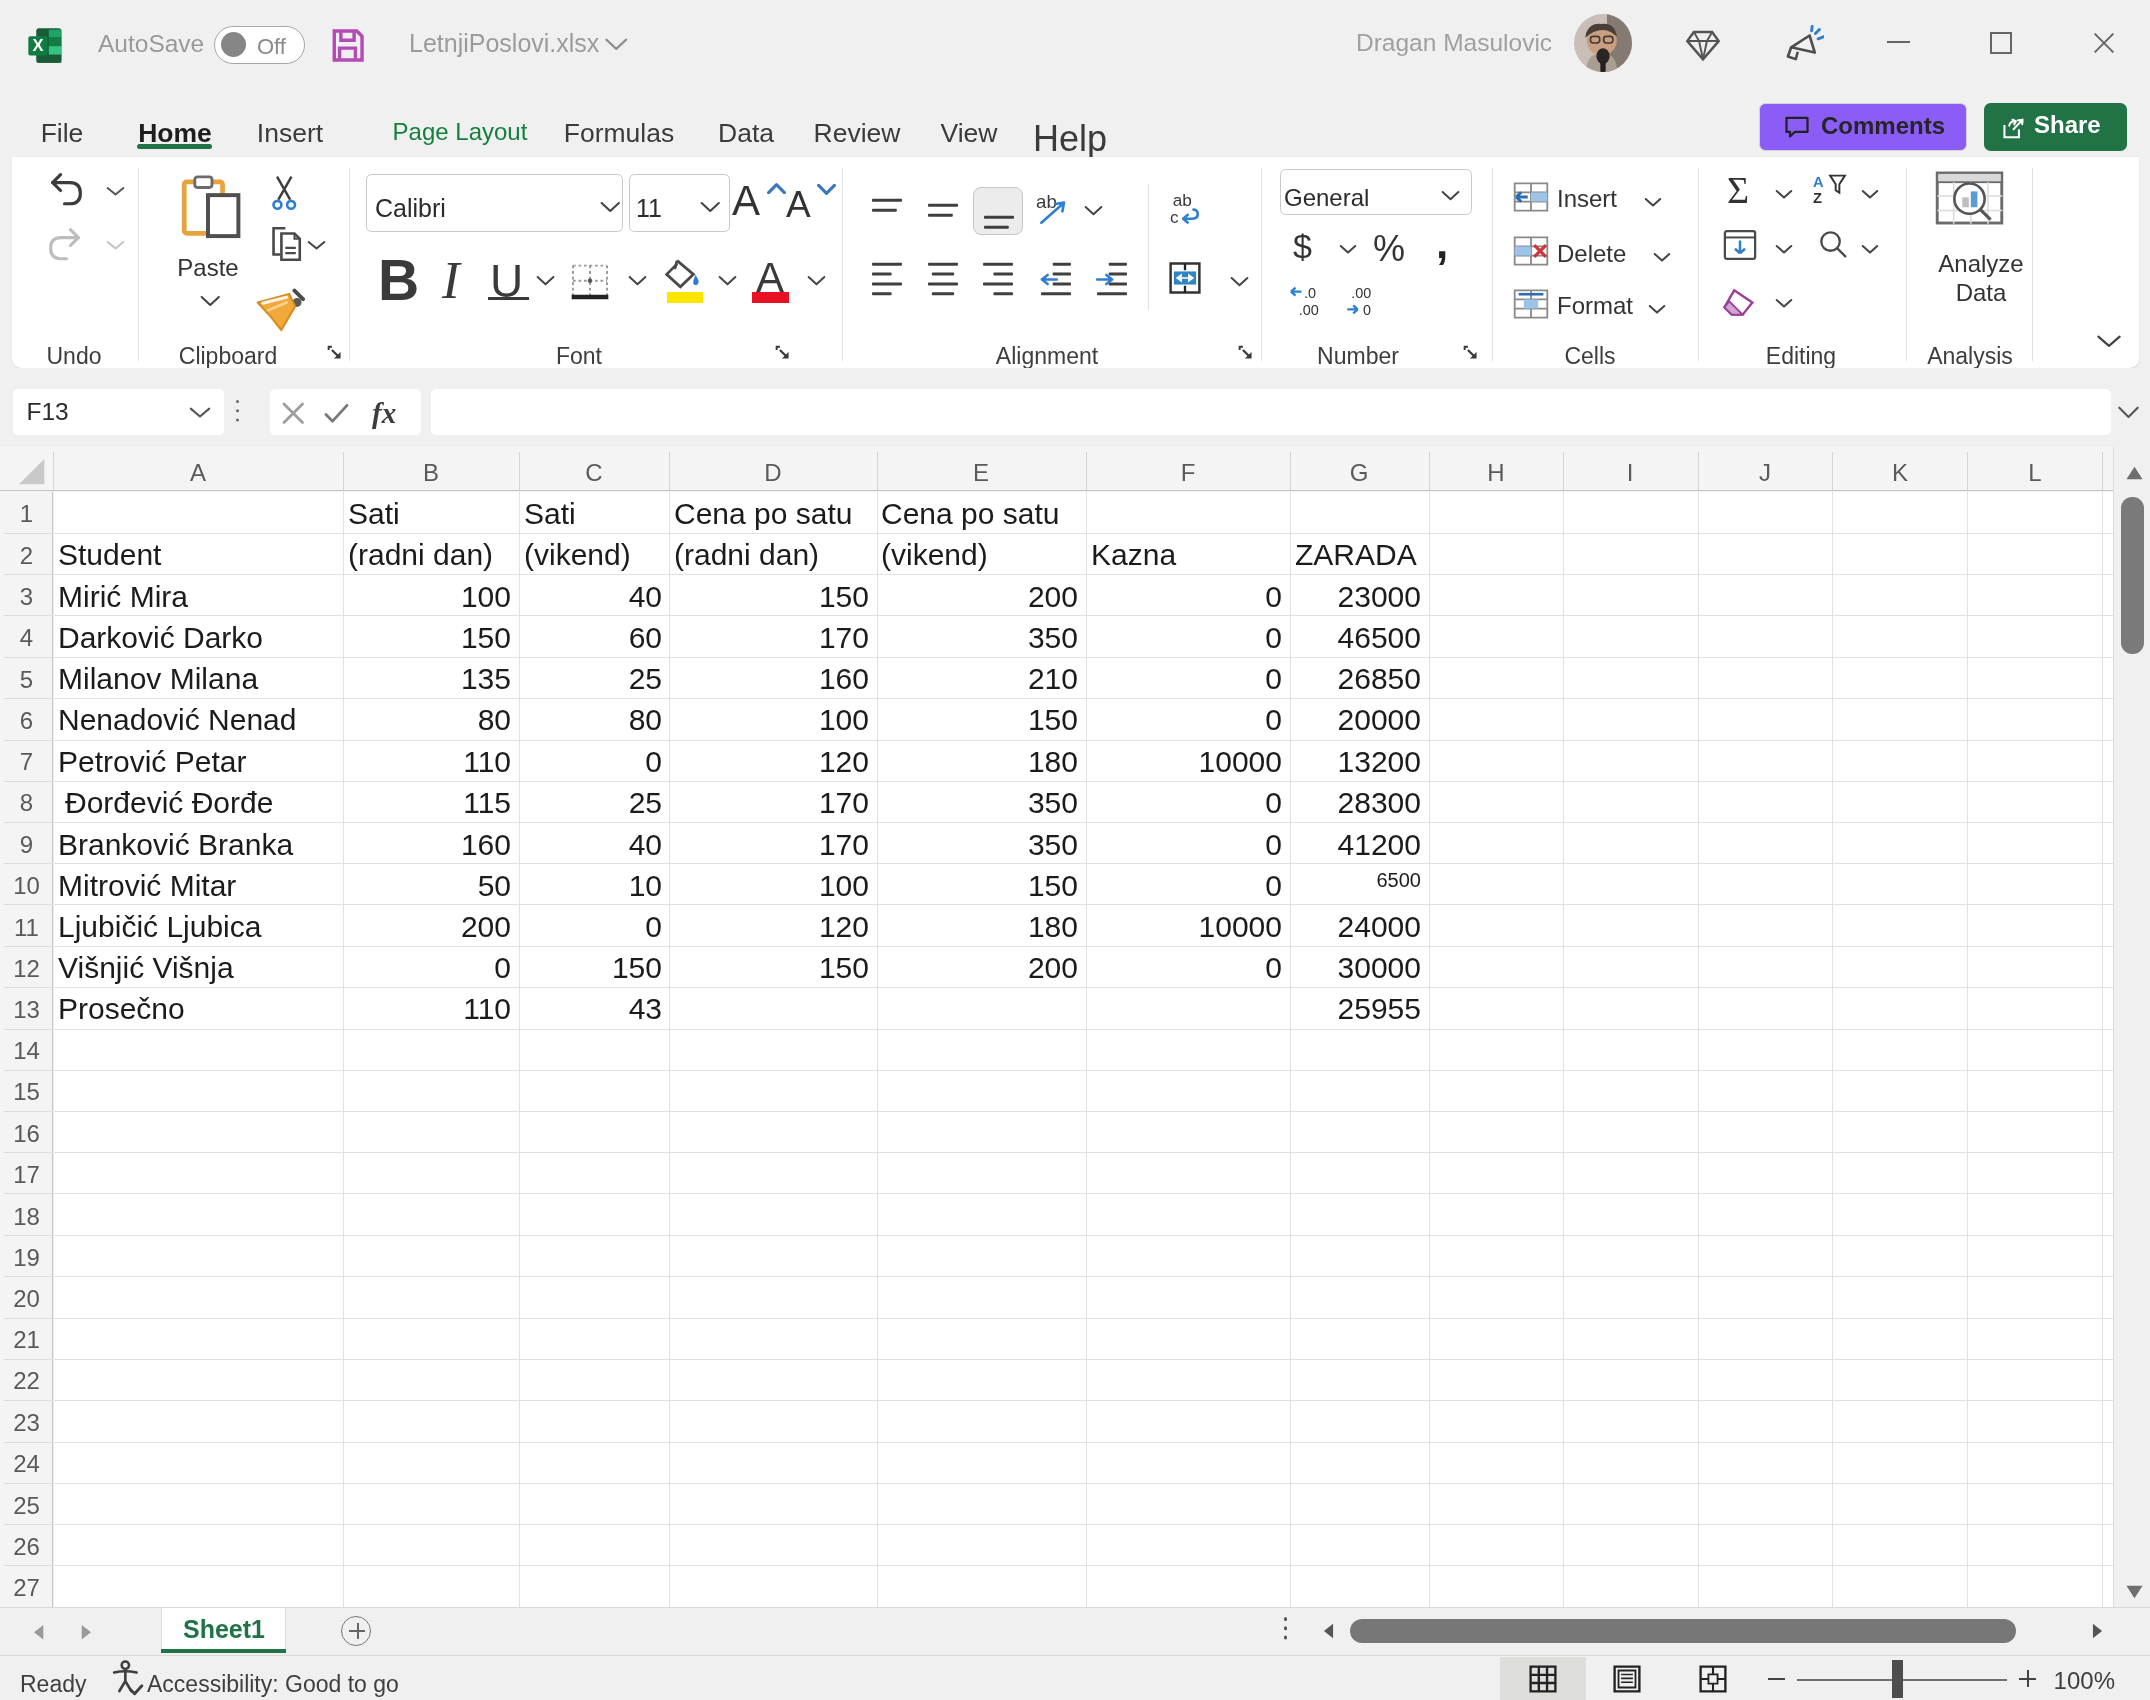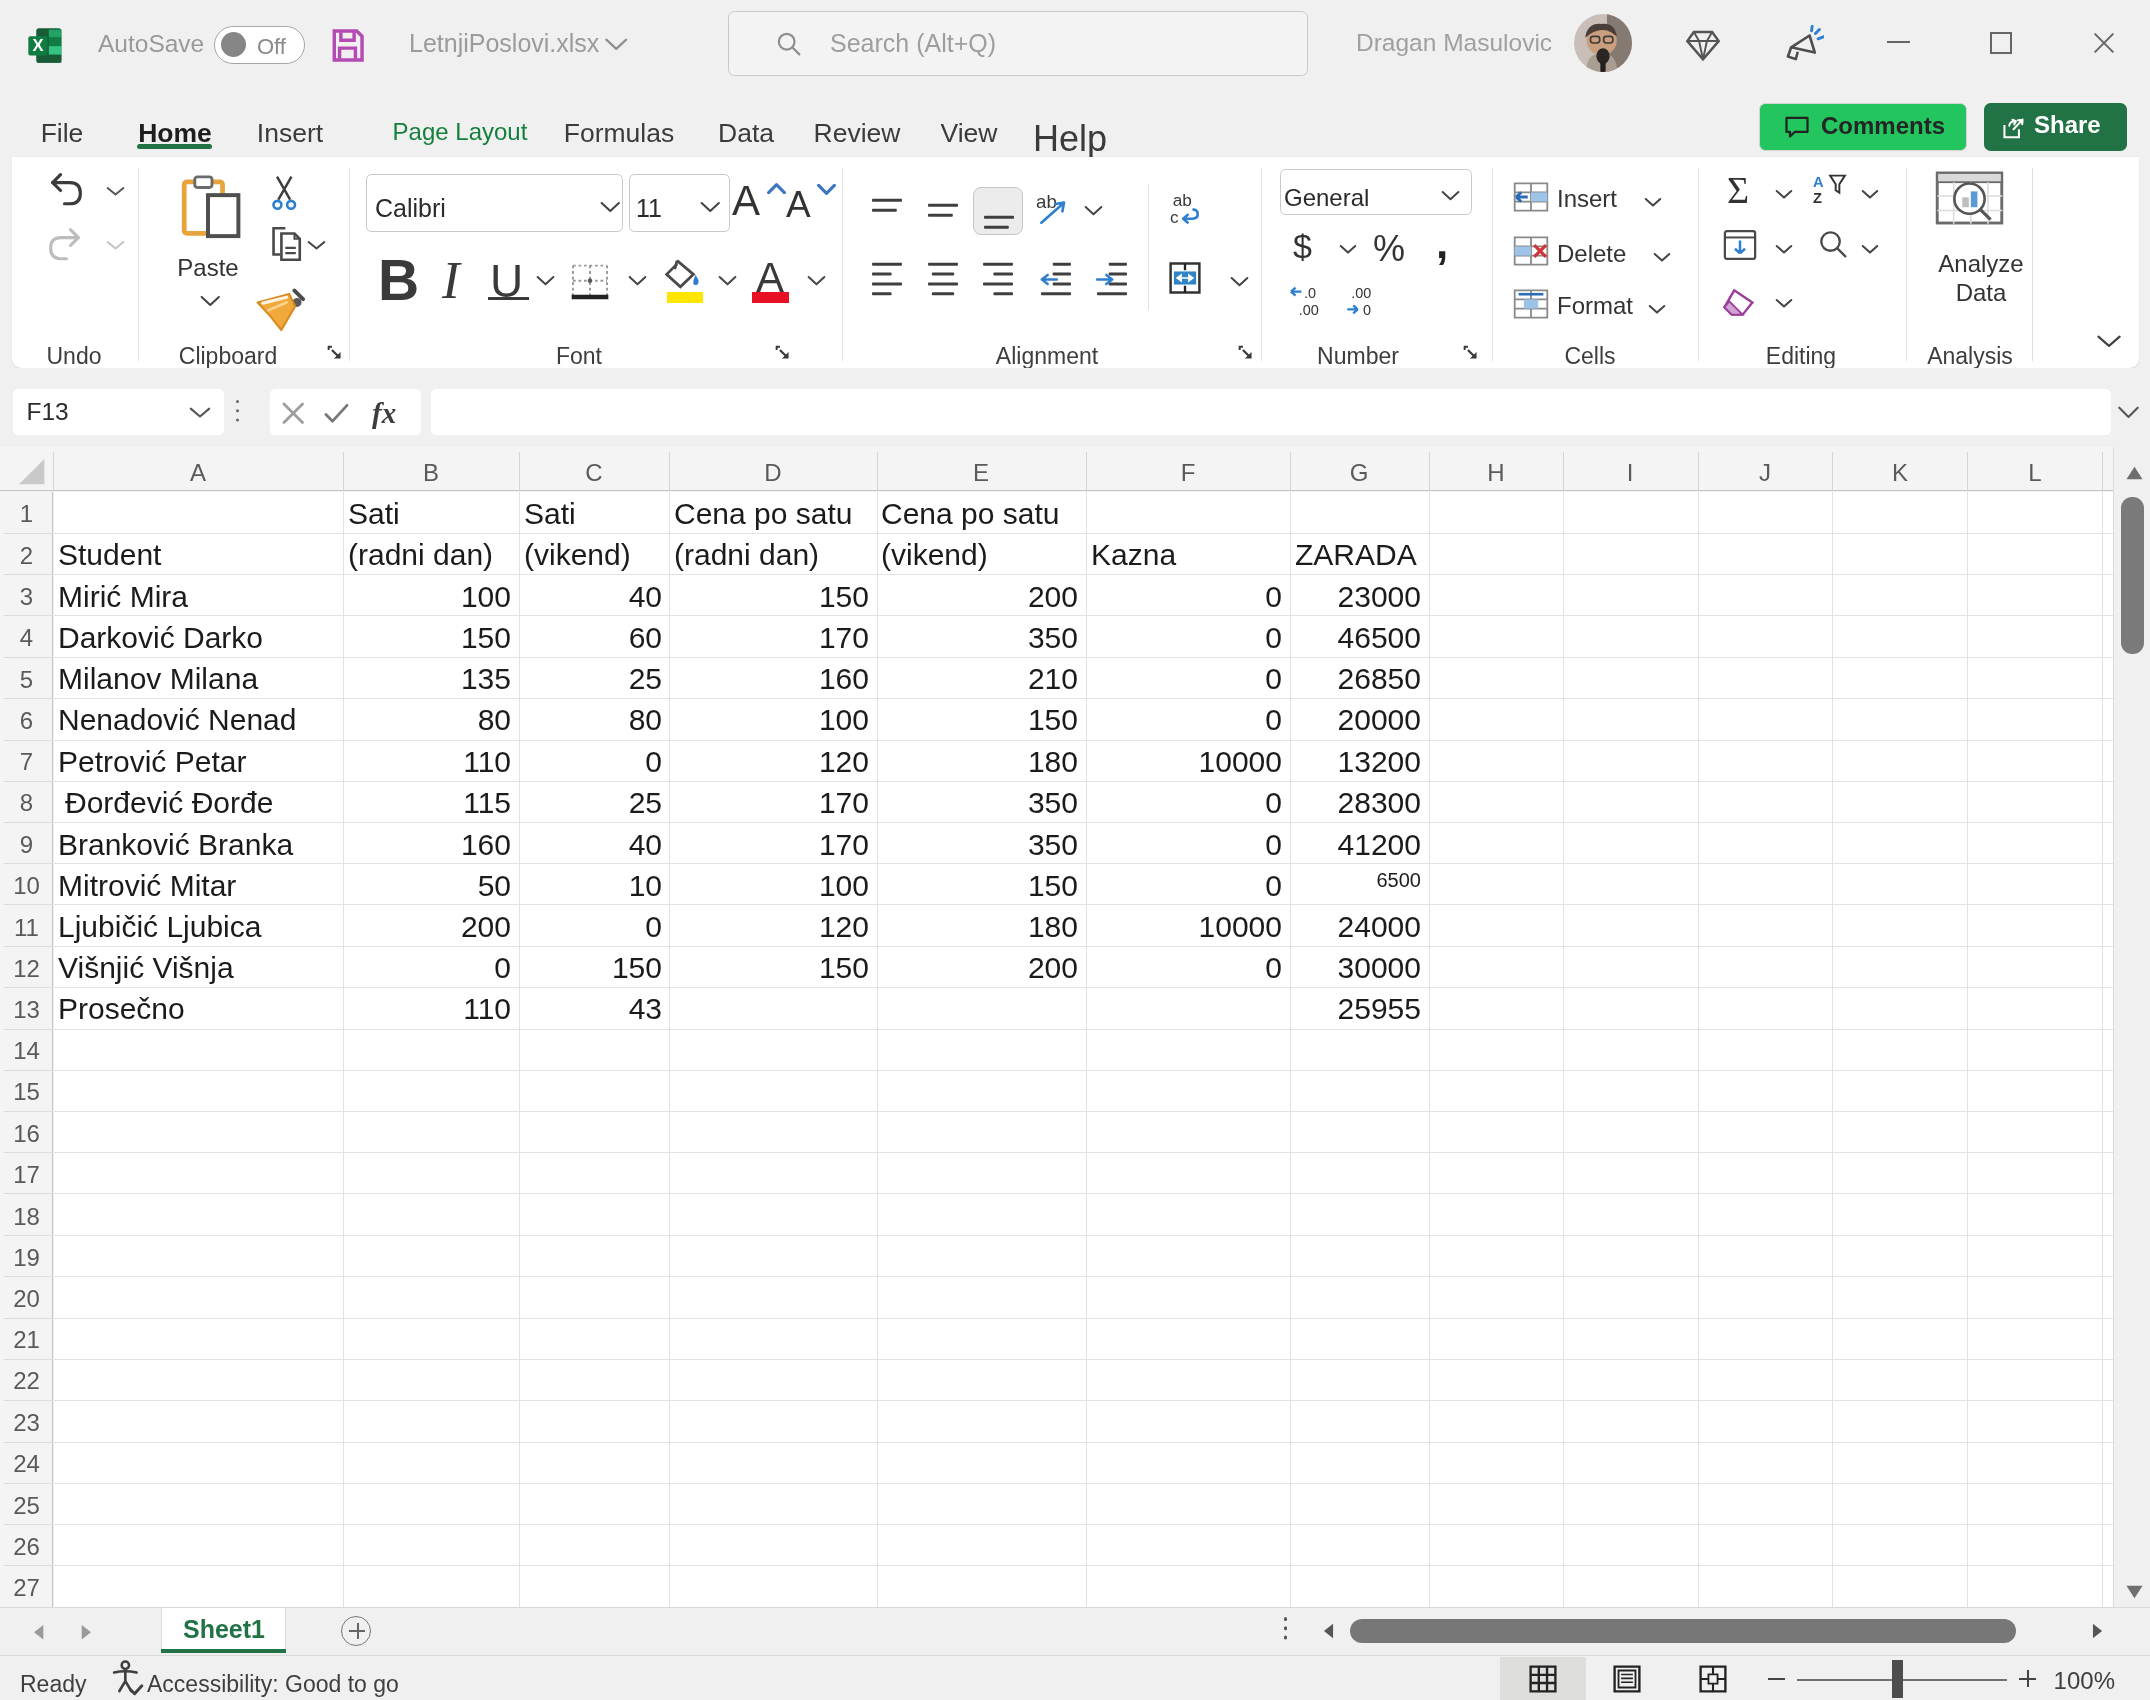--- a/index.html
+++ b/index.html
@@ -23,27 +23,20 @@
     </div>
     <svg class="abs" style="left:329px;top:26.5px" width="37" height="37" viewBox="0 0 28 28">
 <path d="M4 3 H21 L25 7 V25 H4 Z" fill="none" stroke="#b44ab4" stroke-width="2.6"></path>
 <path d="M9 4 V10 H19 V4" fill="none" stroke="#b44ab4" stroke-width="2.6"></path>
 <path d="M8 24 V16 H20 V24" fill="none" stroke="#b44ab4" stroke-width="2.6"></path>
 </svg>
     <div class="abs" style="left:409px;top:29px;font-size:25px;color:#9b9b9b">LetnjiPoslovi.xlsx</div>
     <svg class="abs" style="left:603px;top:37px" width="26.5" height="14.6" viewBox="0 0 40 22">
       <path d="M5 4 L20 18 L35 4" fill="none" stroke="#8f8f8f" stroke-width="3.4" stroke-linecap="round" stroke-linejoin="round"></path>
     </svg>
-    <div class="abs" style="left:728px;top:10.6px;width:580px;height:65px;background:#f4f3f3;border:1.3px solid #c9c7c7;border-radius:6.6px">
-      <svg class="abs" style="left:45px;top:17px" width="29" height="29" viewBox="0 0 24 24">
-<circle cx="10.5" cy="10.5" r="6.5" fill="none" stroke="#8e8e8e" stroke-width="1.8"></circle>
-<path d="M15.5 15.5 L21 21" stroke="#8e8e8e" stroke-width="1.8" stroke-linecap="round"></path>
-      </svg>
-      <div class="abs" style="left:101px;top:17px;font-size:25px;color:#9e9e9e">Search (Alt+Q)</div>
-    </div>
     <div class="abs" style="left:1356px;top:29px;font-size:24.5px;color:#a0a0a0">Dragan Masulovic</div>
     <svg class="abs" style="left:1574px;top:14px" width="58" height="58" viewBox="0 0 88 88">
 <defs>
         <clipPath id="avc">
           <circle cx="44" cy="44" r="44"></circle>
         </clipPath>
       </defs>
 <g clip-path="url(#avc)">
 <rect width="88" height="88" fill="#c9bfb8"></rect>
 <rect x="50" width="38" height="88" fill="#857a71"></rect>
@@ -75,21 +68,21 @@
     <div class="abs" style="left:62px;top:32px;transform:translateX(-50%);font-size:26.5px;color:#3b3b3b;white-space:nowrap">File</div>
     <div class="abs" style="left:175px;top:32px;transform:translateX(-50%);font-size:26.5px;font-weight:bold;color:#1e1e1e;white-space:nowrap">Home</div>
     <div class="abs" style="left:290px;top:32px;transform:translateX(-50%);font-size:26.5px;color:#3b3b3b;white-space:nowrap">Insert</div>
     <div class="abs" style="left:460px;top:32px;transform:translateX(-50%);font-size:24px;color:#15803d;white-space:nowrap">Page Layout</div>
     <div class="abs" style="left:619px;top:32px;transform:translateX(-50%);font-size:26.5px;color:#3b3b3b;white-space:nowrap">Formulas</div>
     <div class="abs" style="left:746px;top:32px;transform:translateX(-50%);font-size:26.5px;color:#3b3b3b;white-space:nowrap">Data</div>
     <div class="abs" style="left:857px;top:32px;transform:translateX(-50%);font-size:26.5px;color:#3b3b3b;white-space:nowrap">Review</div>
     <div class="abs" style="left:969px;top:32px;transform:translateX(-50%);font-size:26.5px;color:#3b3b3b;white-space:nowrap">View</div>
     <div class="abs" style="left:1070px;top:32px;transform:translateX(-50%);font-size:36px;color:#3b3b3b;white-space:nowrap">Help</div>
     <div class="abs" style="left:137px;top:58px;width:75px;height:4.6px;border-radius:2.6px;background:#217346"></div>
-    <div class="abs" style="left:1759px;top:16.5px;width:208px;height:48px;background:#22c55e;border:1.3px solid #d6d4d2;border-radius:6.6px">
+    <div class="abs" style="left:1759px;top:16.5px;width:208px;height:48px;background:#8b5cf6;border:1.3px solid #d6d4d2;border-radius:6.6px">
       <svg class="abs" style="left:22.5px;top:10.6px" width="28" height="26.5" viewBox="0 0 24 22">
 <path d="M3 3 H21 V15 H10 L6 19 V15 H3 Z" fill="none" stroke="#222" stroke-width="1.9" stroke-linejoin="round"></path>
       </svg>
       <div class="abs" style="left:61px;top:8.6px;font-size:24px;font-weight:bold;color:#252525">Comments</div>
     </div>
     <div class="abs" style="left:1984px;top:16.5px;width:143px;height:48px;background:#217346;border-radius:6.6px">
       <svg class="abs" style="left:14.6px;top:10px" width="29" height="29" viewBox="0 0 24 24">
 <path d="M8.5 10.5 Q9 6.5 14 6.8 M14 6.8 L11.2 5.6 M14 6.8 L12.6 9.4" fill="none" stroke="#fff" stroke-width="1.7" stroke-linecap="round"></path>
 <path d="M12 13.5 L19.5 5.5 M19.5 5.5 L15.8 6 M19.5 5.5 L19.2 9.2" stroke="#fff" stroke-width="1.7" fill="none" stroke-linecap="round"></path>
 <path d="M4.5 10 V20 H16.5 V13.5" fill="none" stroke="#fff" stroke-width="1.7"></path>

